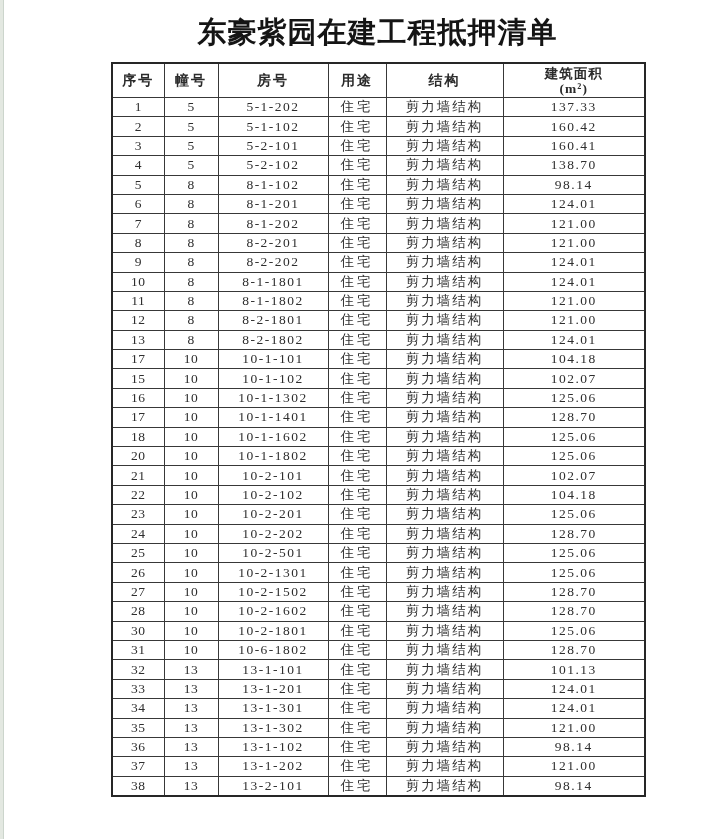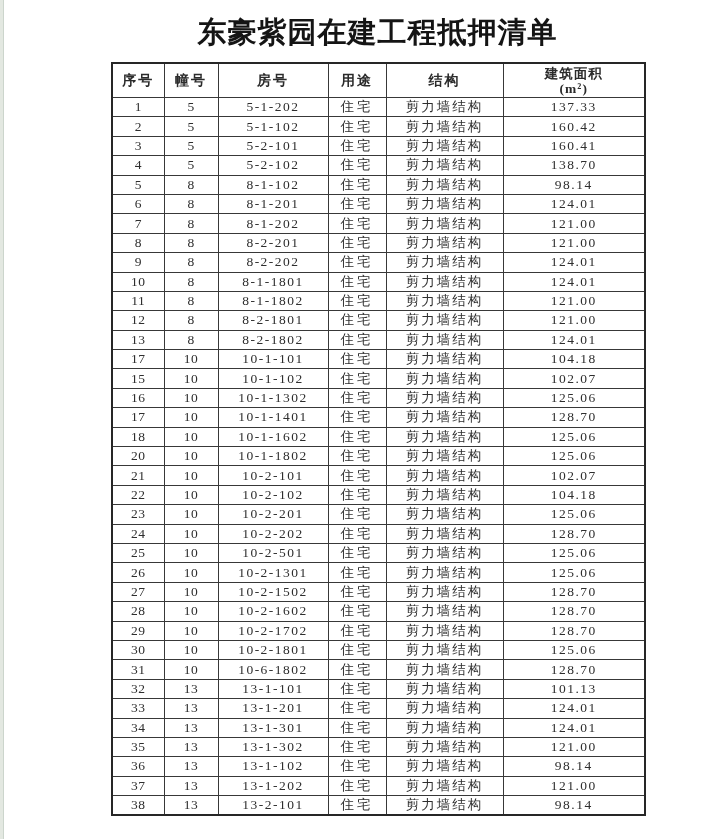--- a/index.html
+++ b/index.html
@@ -355,28 +355,20 @@
 
   <tr>
     <td class="cell-serial">28</td>
     <td class="cell-building">10</td>
     <td class="cell-room">10-2-1602</td>
     <td class="cell-use">住宅</td>
     <td class="cell-structure">剪力墙结构</td>
     <td class="cell-area">128.70</td>
   </tr>
 
-  <tr>
-    <td class="cell-serial">29</td>
-    <td class="cell-building">10</td>
-    <td class="cell-room">10-2-1702</td>
-    <td class="cell-use">住宅</td>
-    <td class="cell-structure">剪力墙结构</td>
-    <td class="cell-area">128.70</td>
-  </tr>
 
   <tr>
     <td class="cell-serial">30</td>
     <td class="cell-building">10</td>
     <td class="cell-room">10-2-1801</td>
     <td class="cell-use">住宅</td>
     <td class="cell-structure">剪力墙结构</td>
     <td class="cell-area">125.06</td>
   </tr>
 

